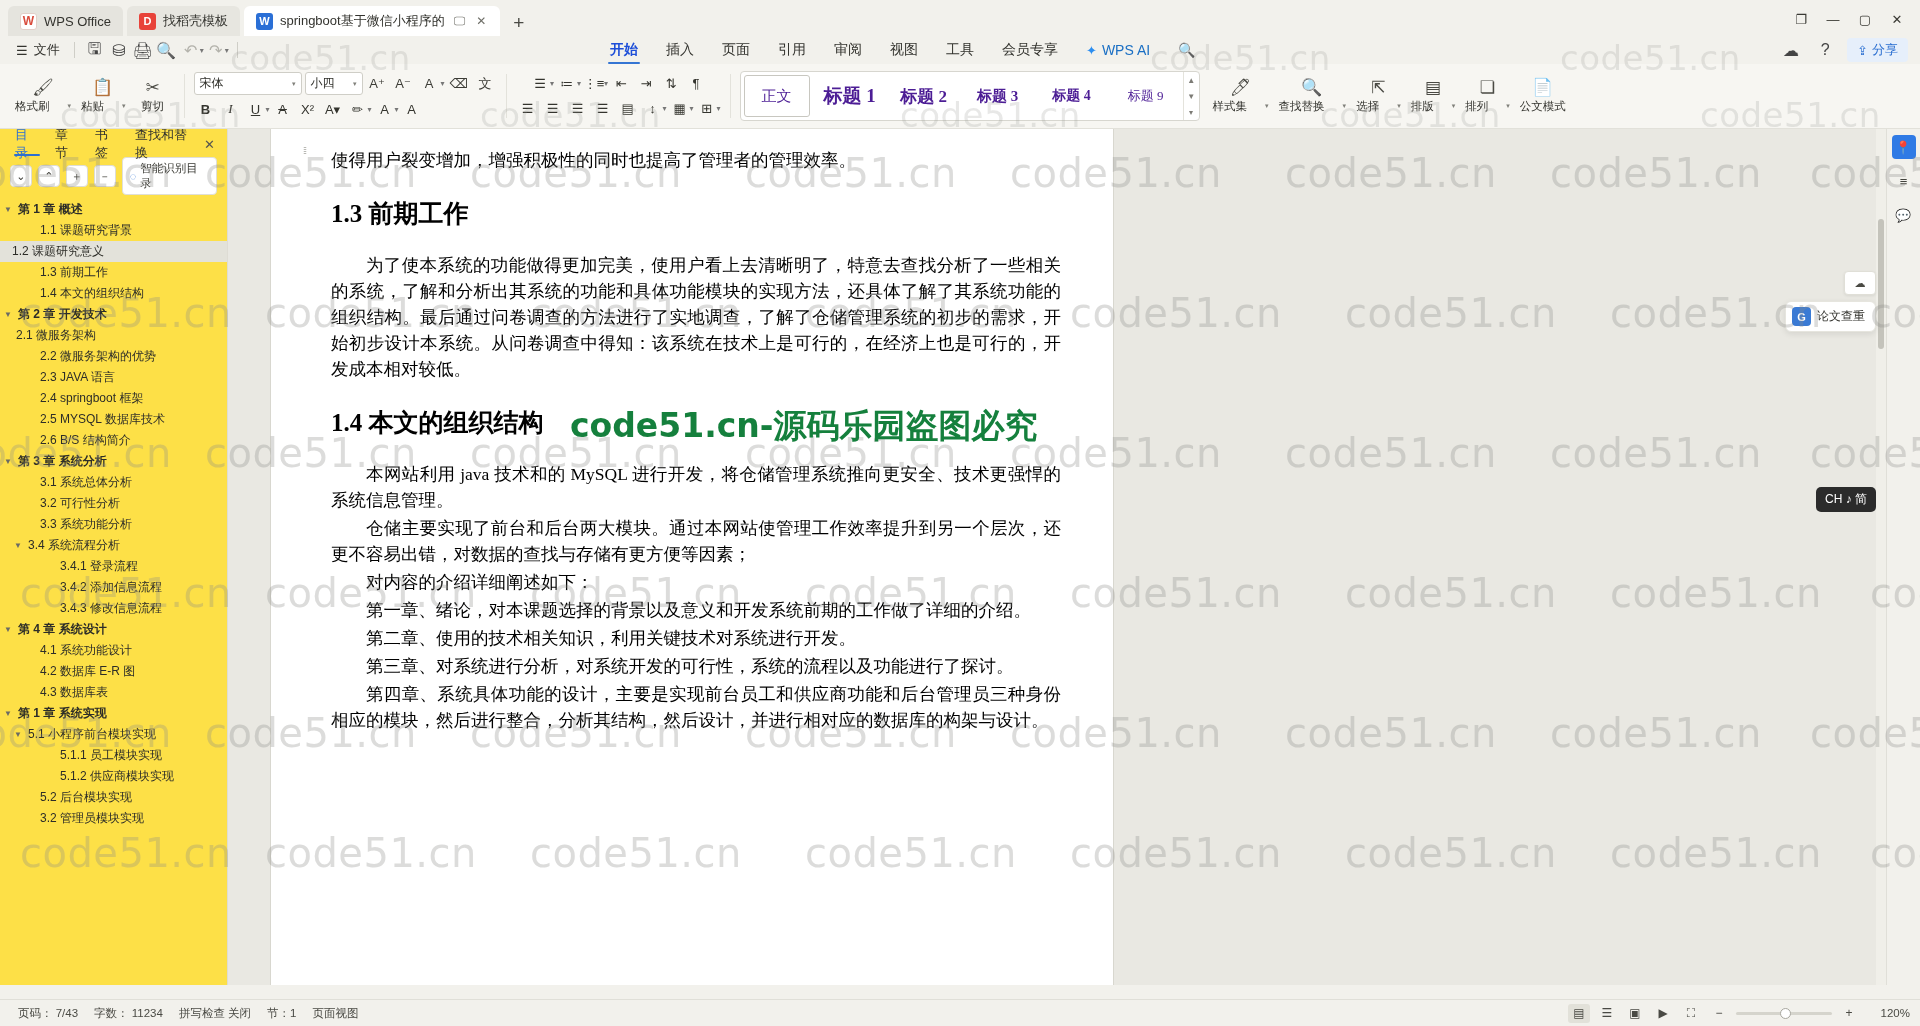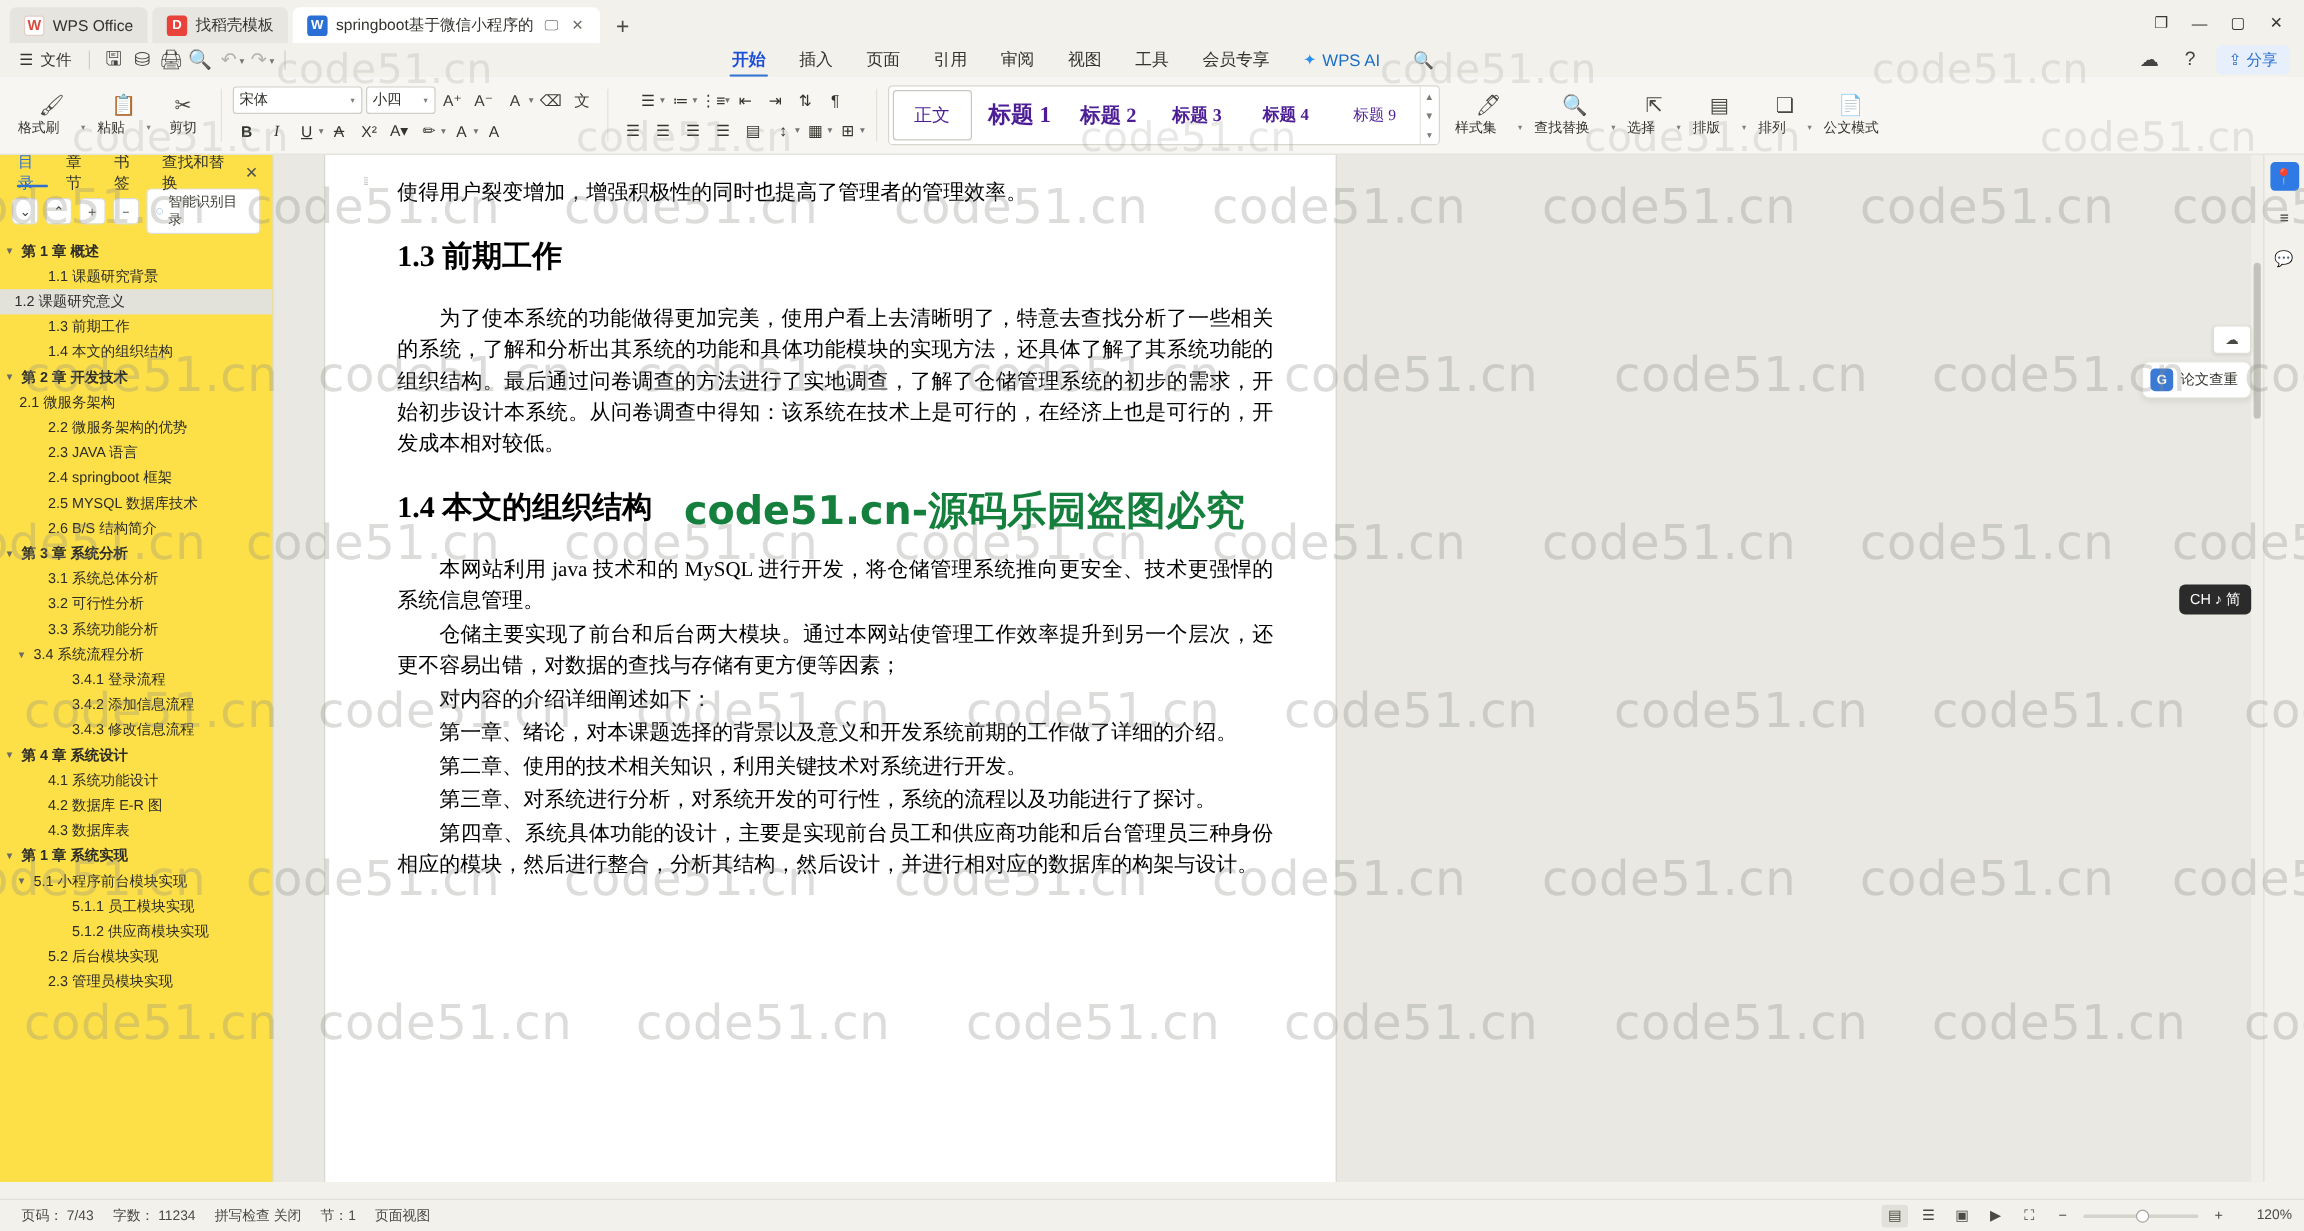--- a/index.html
+++ b/index.html
@@ -640,21 +640,21 @@
           <div class="tocrow lvl3" style="position: relative;">
             <span>5.1.1 员工模块实现</span>
           </div>
           <div class="tocrow lvl3" style="position: relative;">
             <span>5.1.2 供应商模块实现</span>
           </div>
           <div class="tocrow lvl2" style="position: relative;">
             <span>5.2 后台模块实现</span>
           </div>
           <div class="tocrow lvl2" style="position: relative;">
-            <span>2.3 管理员模块实现</span>
+            <span>3.2 管理员模块实现</span>
           </div>
         </div>
     </div>
 
     <div class="docarea">
       <div class="page">
         <div class="doc-inner" id="doc-body">
             <div class="para">使得用户裂变增加，增强积极性的同时也提高了管理者的管理效率。</div>
             <div class="h2">1.3 前期工作</div>
             <div class="para ind">为了使本系统的功能做得更加完美，使用户看上去清晰明了，特意去查找分析了一些相关的系统，了解和分析出其系统的功能和具体功能模块的实现方法，还具体了解了其系统功能的组织结构。最后通过问卷调查的方法进行了实地调查，了解了仓储管理系统的初步的需求，开始初步设计本系统。从问卷调查中得知：该系统在技术上是可行的，在经济上也是可行的，开发成本相对较低。</div>

